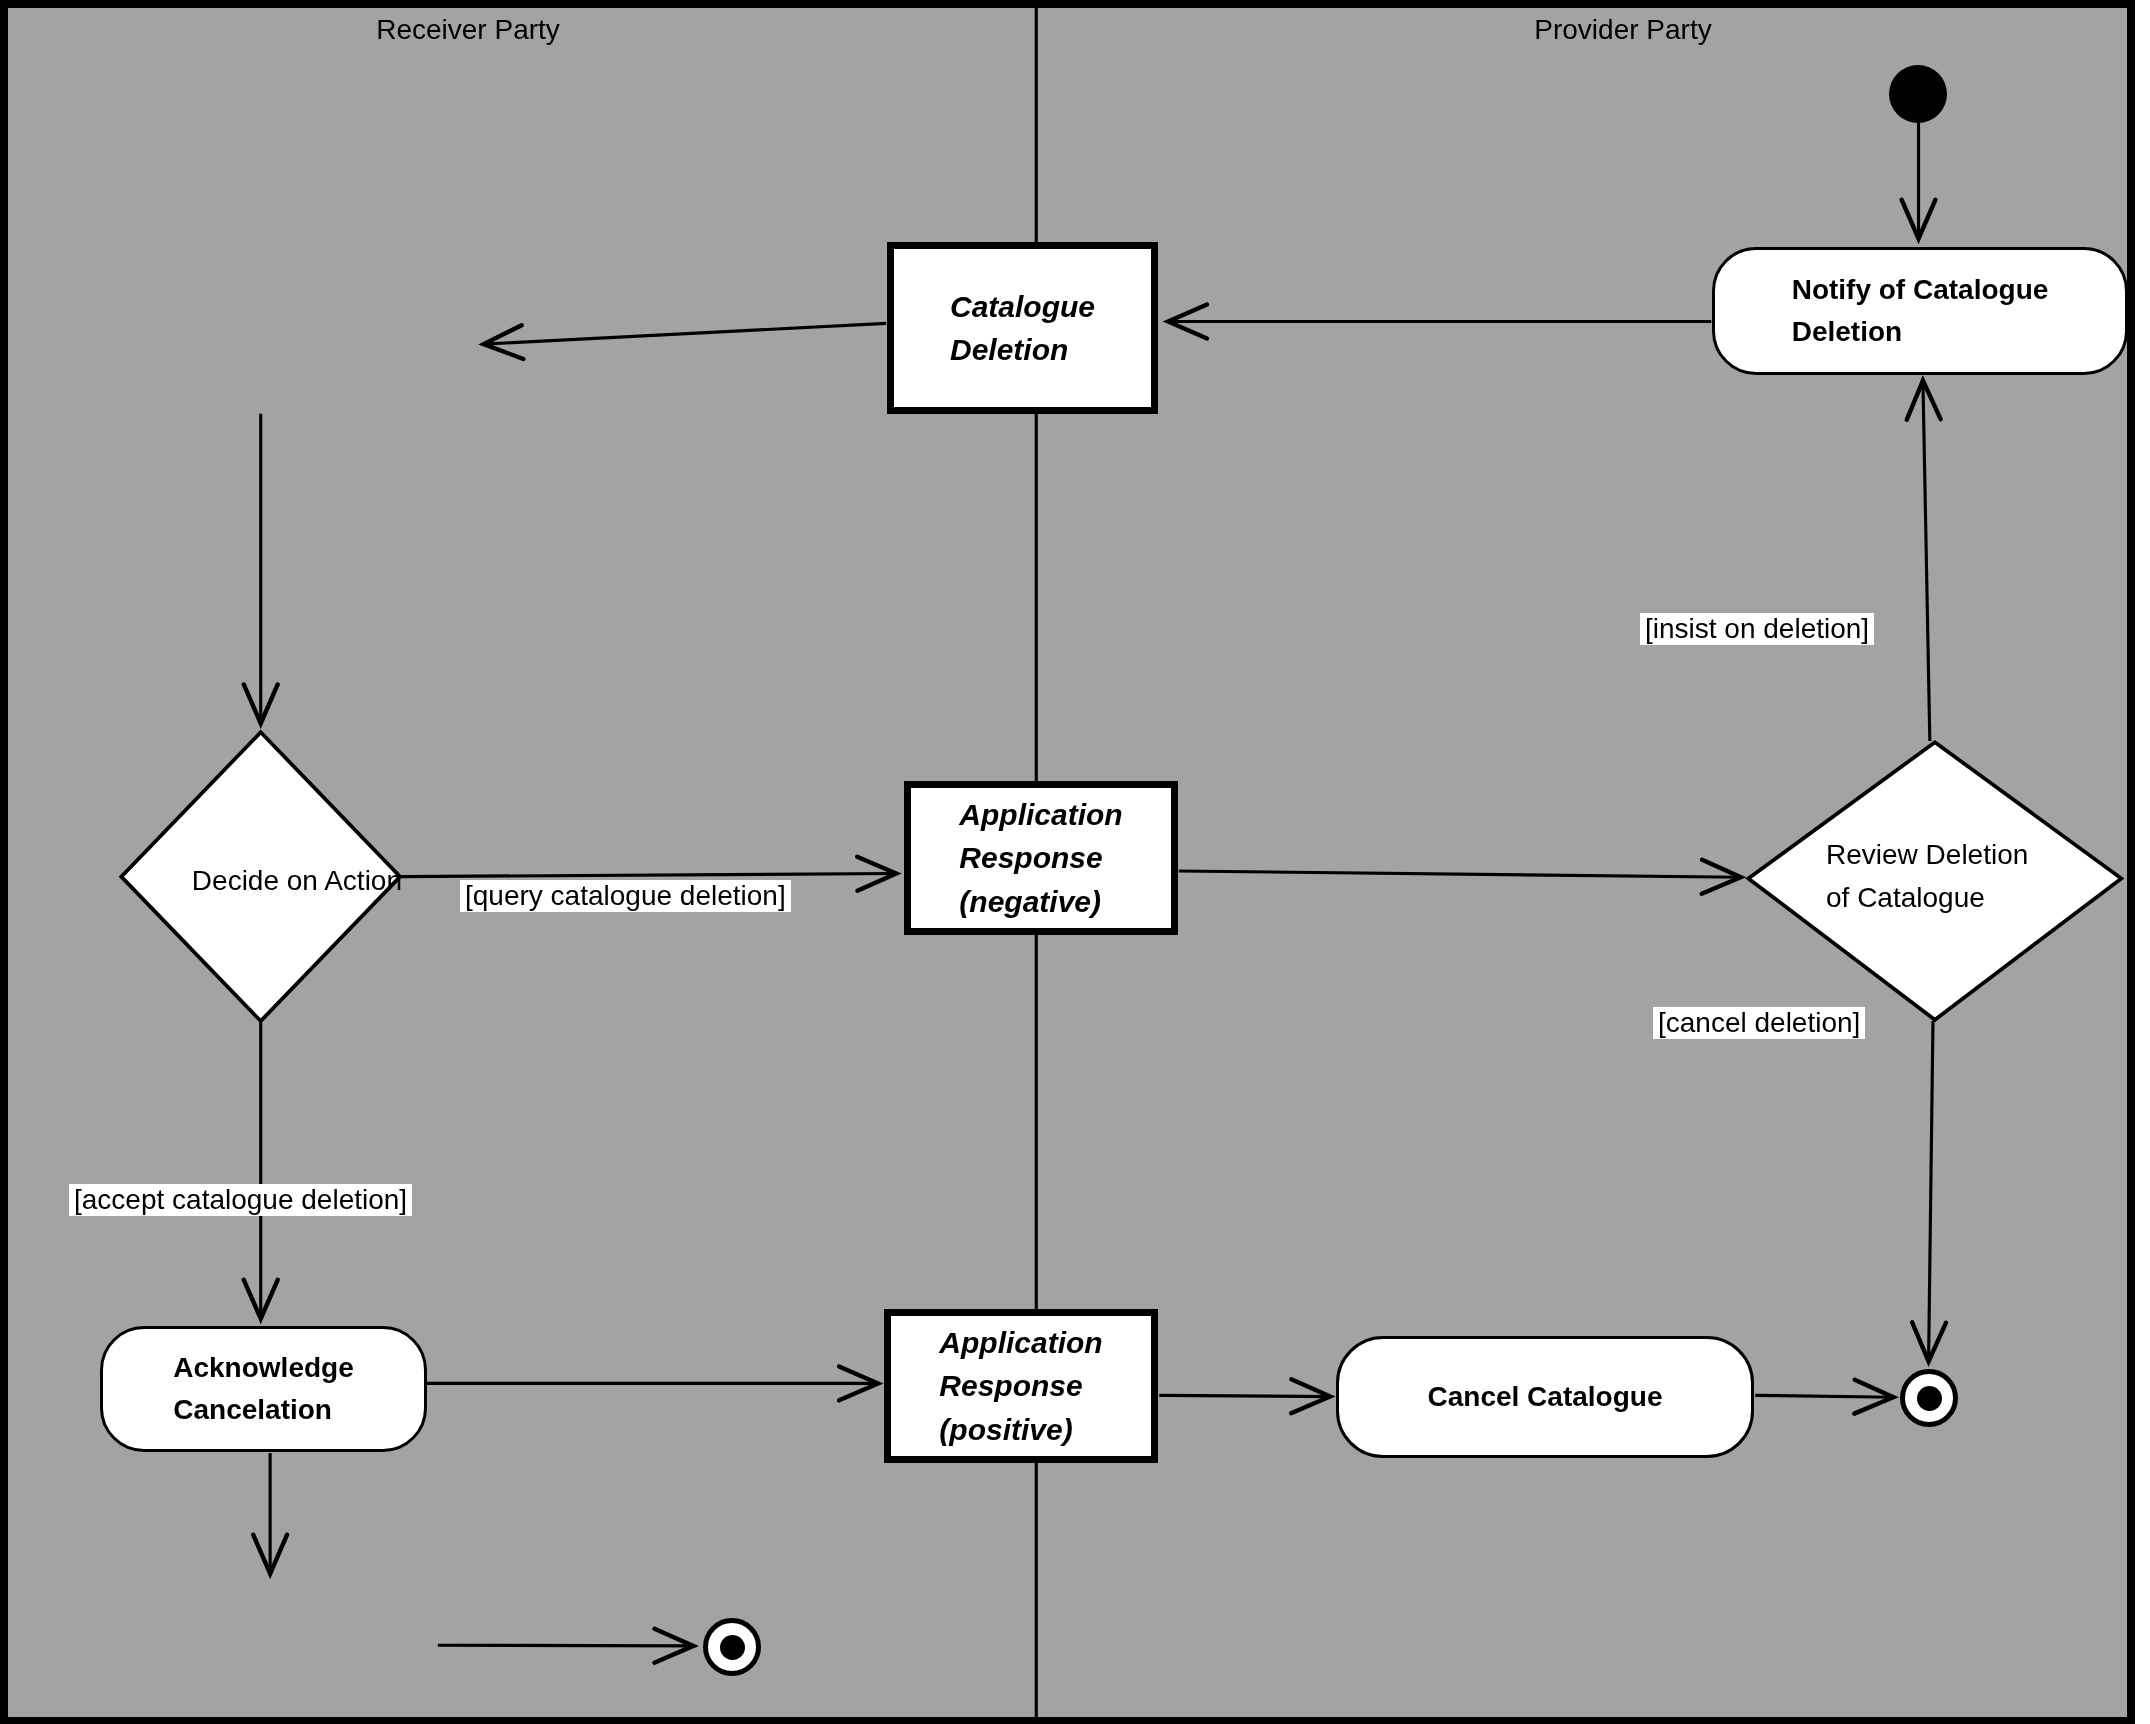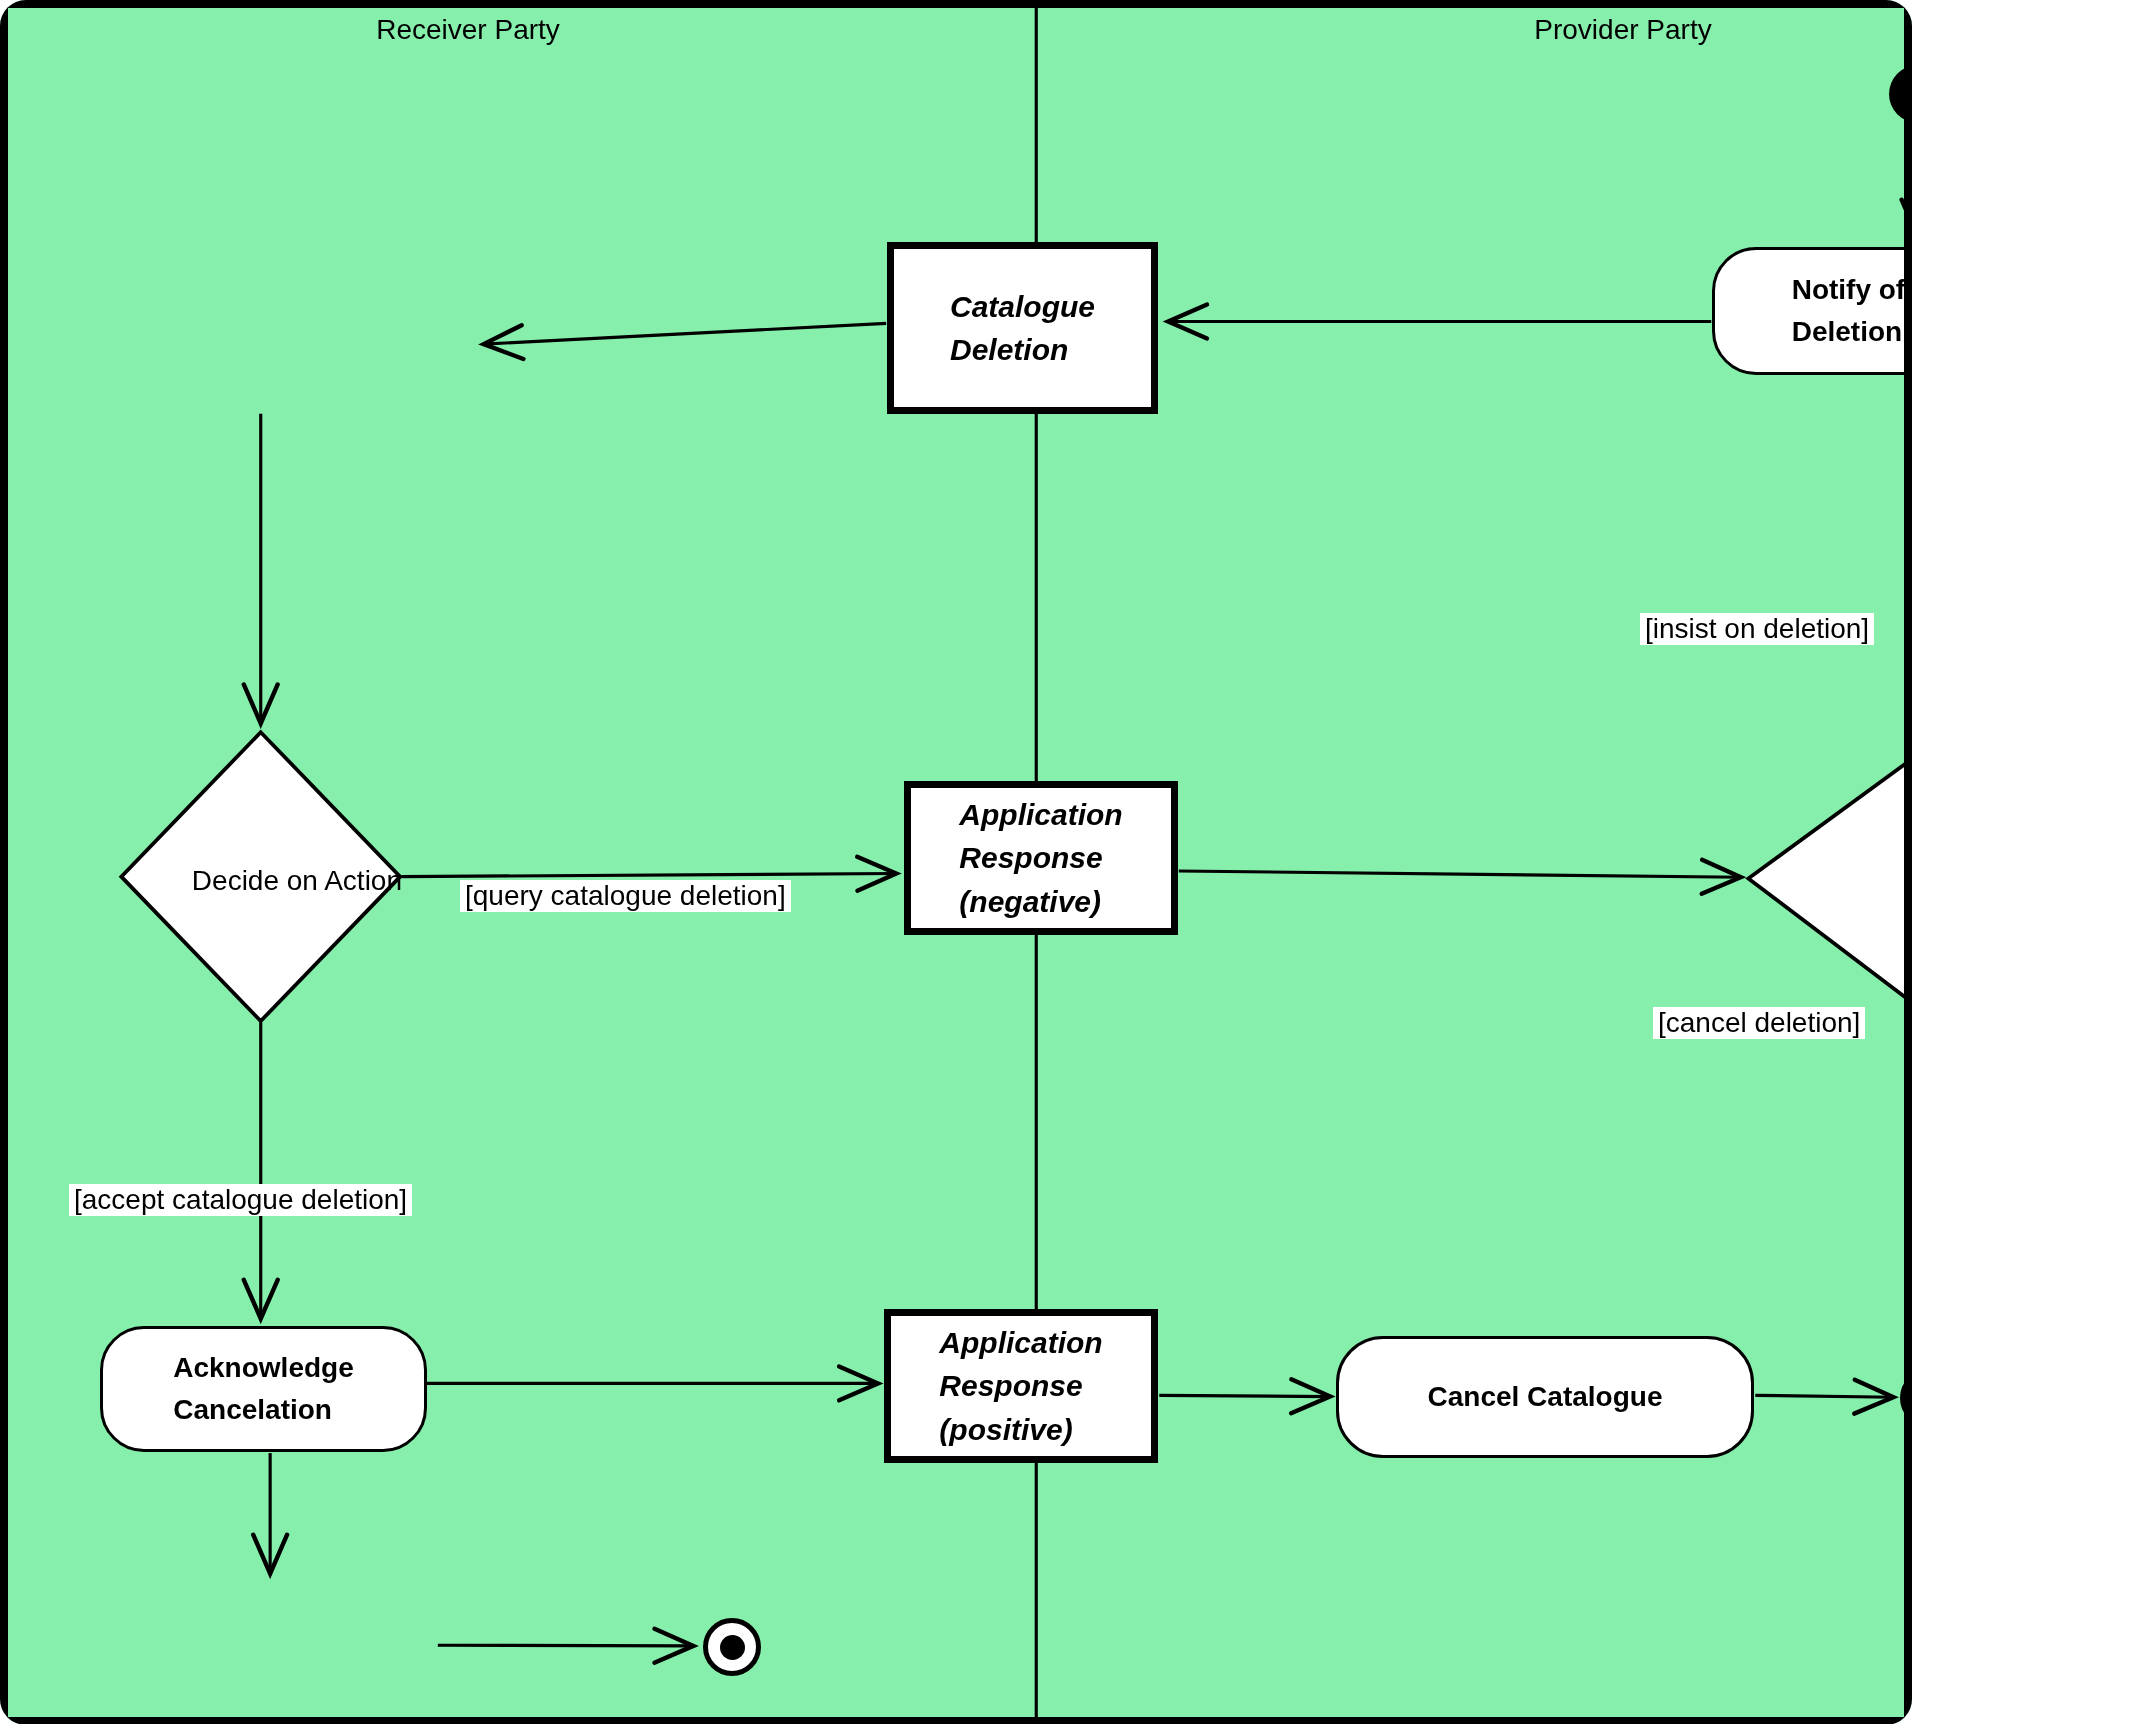--- a/index.html
+++ b/index.html
@@ -1,18 +1,18 @@
 <!DOCTYPE html>
 <html style="font-size:10px"><head>
 <meta charset="utf-8">
 <style>
   html,body{margin:0;padding:0;background:#ffffff}
   .canvas{
-    position:relative;width:1912px;height:1725px;background:#86efac;
-    font-family:"Liberation Sans",sans-serif;color:#000;overflow:hidden;border-radius:26px;
+    position:relative;width:2135px;height:1725px;background:#a3a3a3;
+    font-family:"Liberation Sans",sans-serif;color:#000;overflow:hidden;
   }
   .frame{position:absolute;inset:0;border:8.2px solid #000;box-sizing:border-box;pointer-events:none;z-index:5}
   svg.layer{position:absolute;left:0;top:0;width:2151px;height:1725px;z-index:1}
   .node{
     position:absolute;box-sizing:border-box;background:#fff;
     display:flex;align-items:center;justify-content:center;text-align:left;z-index:2;
   }
   .pre{white-space:pre-line}
   .action{border:3.8px solid #000;border-radius:50px;font-weight:bold;font-size:28px;line-height:1.5}
   .signal{border:7.5px solid #000;font-weight:bold;font-style:italic;font-size:30px;line-height:1.45}
@@ -76,20 +76,22 @@
 Cancelation</div>
 
   <div class="node signal pre" style="left:884px;top:1309px;width:274px;height:154px">Application
 Response
 (positive)</div>
 
   <div class="node action" style="left:1336px;top:1336px;width:418px;height:122px;border-radius:47px">Cancel Catalogue</div>
 
 
   <div class="dlabel" style="left:119px;top:859px;width:283px;text-align:right">Decide on Action</div>
+  <div class="dlabel" style="left:1826px;top:833px;text-align:left">Review Deletion
+of Catalogue</div>
 
   <div class="node final" style="left:1900px;top:1369px;width:58px;height:58px">
     <div class="dot"></div>
   </div>
   <div class="node final" style="left:703px;top:1618px;width:58px;height:58px">
     <div class="dot"></div>
   </div>
 
   <div class="guard" style="left:460px;top:880px">[query catalogue deletion]</div>
   <div class="guard" style="left:1640px;top:613px">[insist on deletion]</div>

